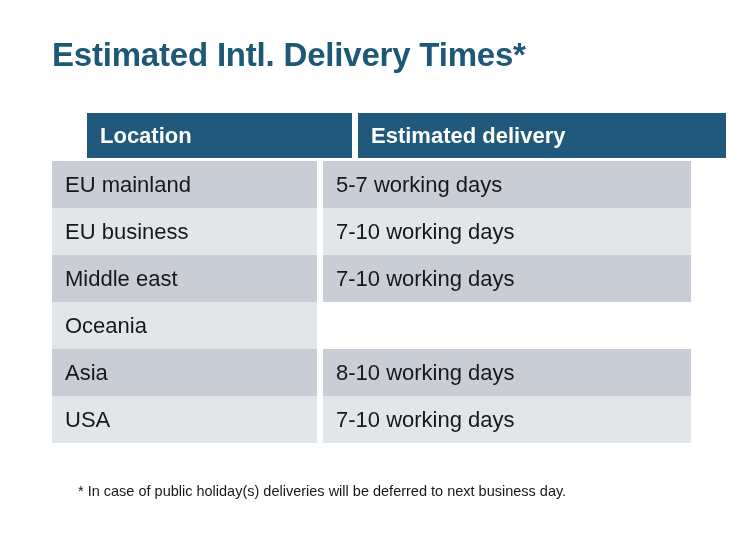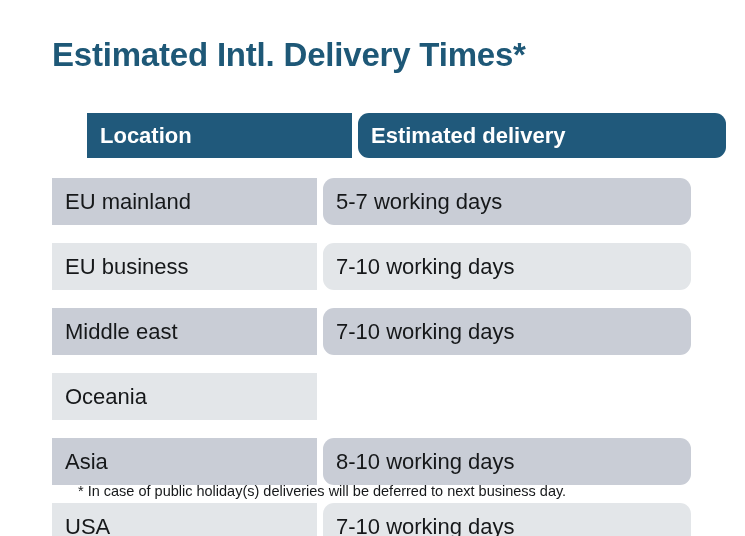--- a/index.html
+++ b/index.html
@@ -31,21 +31,21 @@
   }
   .table {
     position: absolute;
     left: 52px;
     top: 113px;
     width: 639px;
   }
   .row {
     display: flex;
     width: 100%;
-    margin-bottom: 18px;
+    margin-bottom: 0;
     height: 47px;
   }
   .row:last-child {
     margin-bottom: 16px;
   }
   .cell {
     display: flex;
     align-items: center;
     box-sizing: border-box;
     padding-left: 13px;
@@ -53,32 +53,31 @@
     overflow: hidden;
     white-space: nowrap;
   }
   .cell.col1 {
     width: 265px;
     margin-right: 6px;
     flex: 0 0 265px;
   }
   .cell.col2 {
     flex: 1 1 auto;
-    border-radius: 11px;
   }
   .header-row .cell {
     background: #20597b;
     color: #ffffff;
     font-size: 22px;
     font-weight: bold;
     height: 45px;
   }
   .header-row {
     height: 45px;
-    margin-bottom: 20px;
+    margin-bottom: 3px;
     padding-left: 35px;
   }
   .row.shade-dark .cell {
     background: #c9cdd6;
   }
   .row.shade-light .cell {
     background: #e3e6e9;
   }
   .row.body-row .cell {
     color: #16181a;

